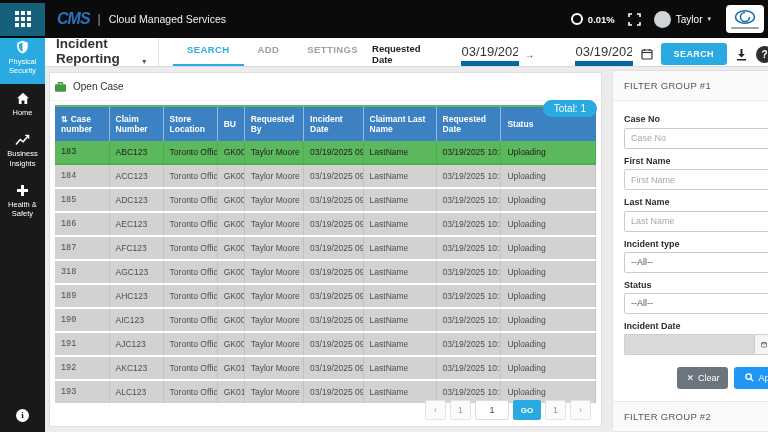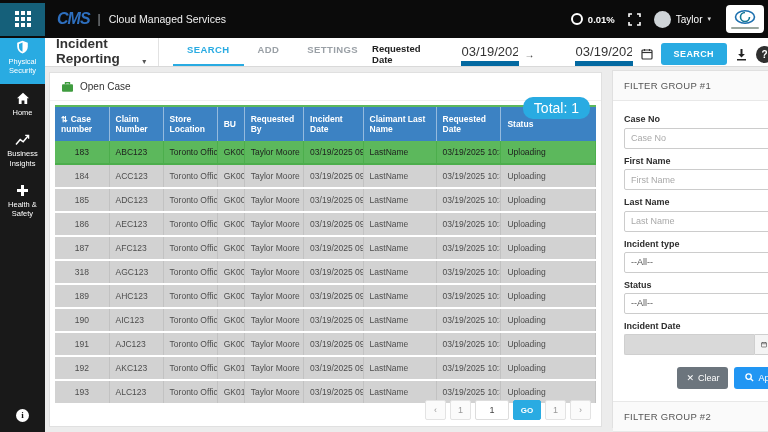--- a/index.html
+++ b/index.html
@@ -47,30 +47,30 @@
   .req-label{font-size:9.5px;font-weight:bold;color:#222;}
   .date-input{width:56px;border:none;border-bottom:5px solid #0369a1;font-size:13px;color:#333;font-family:inherit;padding:2px 1px;background:transparent;margin-left:34px;}
   .range-arrow{font-size:10px;color:#333;}
   .cal-btn{background:none;border:none;padding:0 2px;cursor:pointer;display:flex;align-items:center;}
   .search-btn{background:#29abe2;color:#fff;border:none;border-radius:3px;font-size:9px;font-weight:bold;letter-spacing:.4px;padding:6px 13px;cursor:pointer;font-family:inherit;}
   .dl-btn{background:none;border:none;padding:0 2px;cursor:pointer;display:flex;align-items:center;}
   .help-circle{flex:0 0 17px;width:17px;height:17px;border-radius:50%;background:#2f2f2f;color:#fff;font-size:10px;font-weight:bold;display:flex;align-items:center;justify-content:center;margin-right:-7px;cursor:pointer;}
   
   .content{position:absolute;top:66px;left:45px;right:0;bottom:0;background:#ececec;}
   .main-card{position:absolute;left:4px;top:6px;width:553px;bottom:5px;background:#fff;border:1px solid #e0e0e0;box-sizing:border-box;}
-  .card-head{height:27px;display:flex;align-items:center;padding:0 11px;border-bottom:1px solid #f0f0f0;}
+  .card-head{height:27px;display:flex;align-items:center;padding:0 4px;border-bottom:1px solid #f0f0f0;}
   .case-ico{display:flex;margin-right:6px;}
   .card-title{font-size:10px;color:#333;}
-  .total-pill{margin-left:auto;background:#29abe2;color:#fff;font-size:14px;padding:3px 11px;border-radius:10px;cursor:pointer;margin-top:43px;}
+  .total-pill{margin-left:auto;background:#29abe2;color:#fff;font-size:10px;padding:3px 11px;border-radius:10px;cursor:pointer;margin-top:43px;}
   .tbl-wrap{margin:4px 5px 0;border-top:2px solid #5cb85c;}
   table.grid{width:100%;border-collapse:collapse;table-layout:fixed;}
   table.grid th{background:#3c82c3;color:#fff;font-size:8.5px;font-weight:bold;text-align:left;padding:7px 6px;border-right:1px solid rgba(255,255,255,.45);cursor:pointer;}
   table.grid th:last-child{border-right:none;}
   table.grid td{background:#d2d2d2;color:#4d4d4d;font-size:8.5px;padding:6px 6px;border-right:1px solid #c2c2c2;border-bottom:2px solid #fff;overflow:hidden;white-space:nowrap;}
-  table.grid td:first-child{text-align:center;}
+  table.grid td:first-child{text-align:left;font-family:Liberation Mono, monospace;}
   table.grid tr.sel td{background:#5cb85c;color:#1e1e1e;border-right:1px solid #4cae4c;border-bottom:2px solid #4cae4c;}
   .sort-ico{margin-right:3px;font-size:8px;}
   .pager{position:absolute;right:10px;bottom:6px;display:flex;gap:4px;align-items:center;}
   .pg-btn{min-width:21px;height:20px;border:1px solid #e3e3e3;background:#fbfbfb;color:#999;font-size:9px;display:flex;align-items:center;justify-content:center;border-radius:2px;cursor:pointer;box-sizing:border-box;}
   .pg-input{width:34px;height:20px;border:1px solid #ddd;border-radius:2px;text-align:center;font-size:9px;color:#444;font-family:inherit;box-sizing:border-box;}
   .pg-go{background:#29abe2;border-color:#29abe2;color:#fff;font-weight:bold;font-size:8px;min-width:28px;}
   
   .filter-panel{position:absolute;left:567px;top:4px;width:192px;bottom:4px;background:#fff;border:1px solid #e0e0e0;box-sizing:border-box;}
   .fg-head{padding:9px 11px;font-size:9.5px;color:#555;letter-spacing:.3px;background:#fafafa;border-bottom:1px solid #e8e8e8;cursor:pointer;}
   .fg-head + .fg-head, .fg-body + .fg-head{border-top:1px solid #e8e8e8;}

